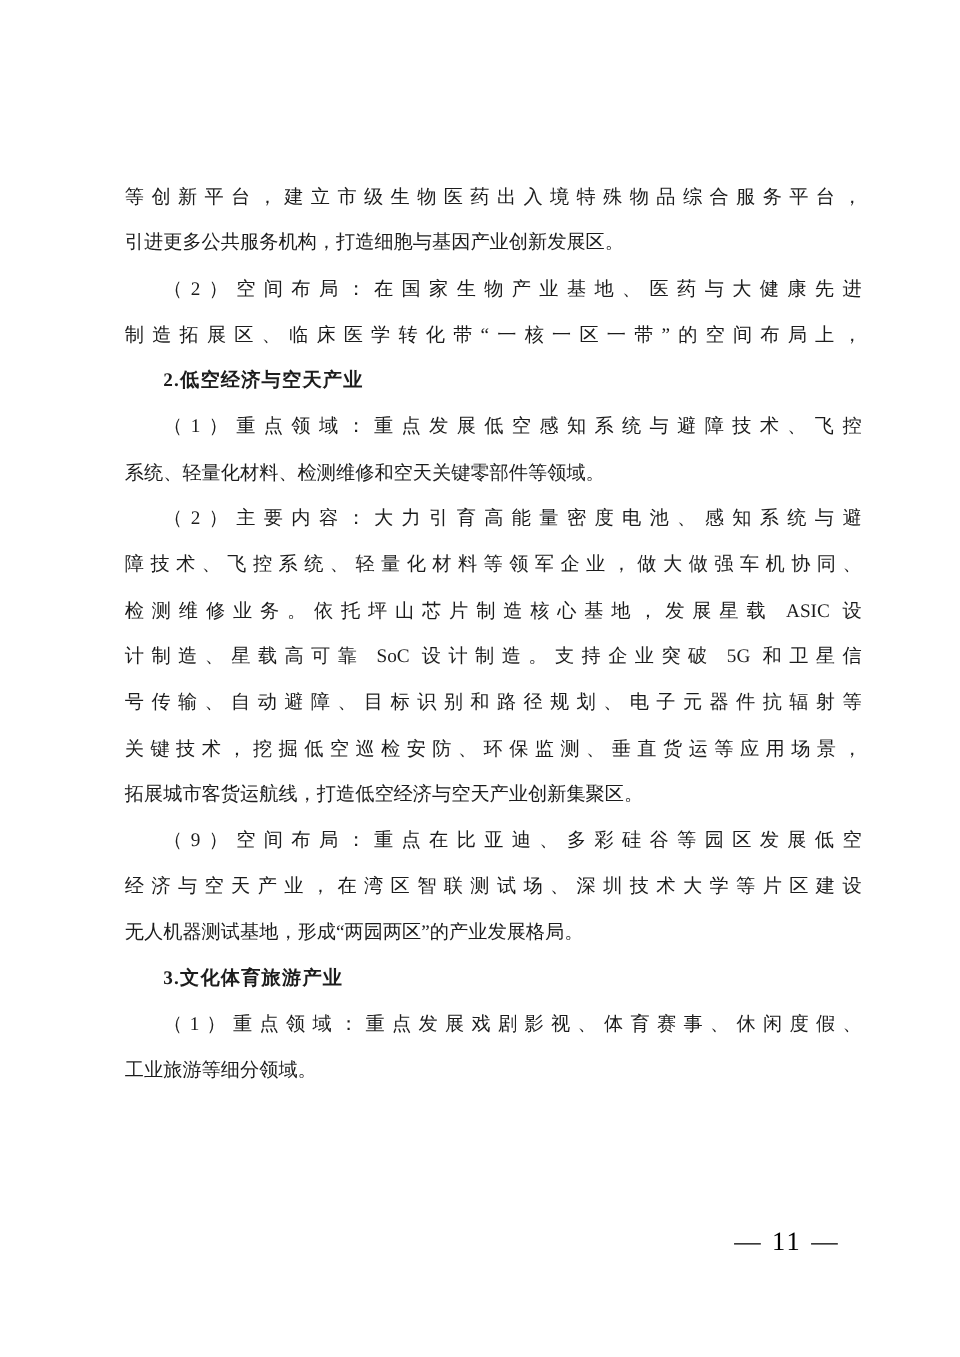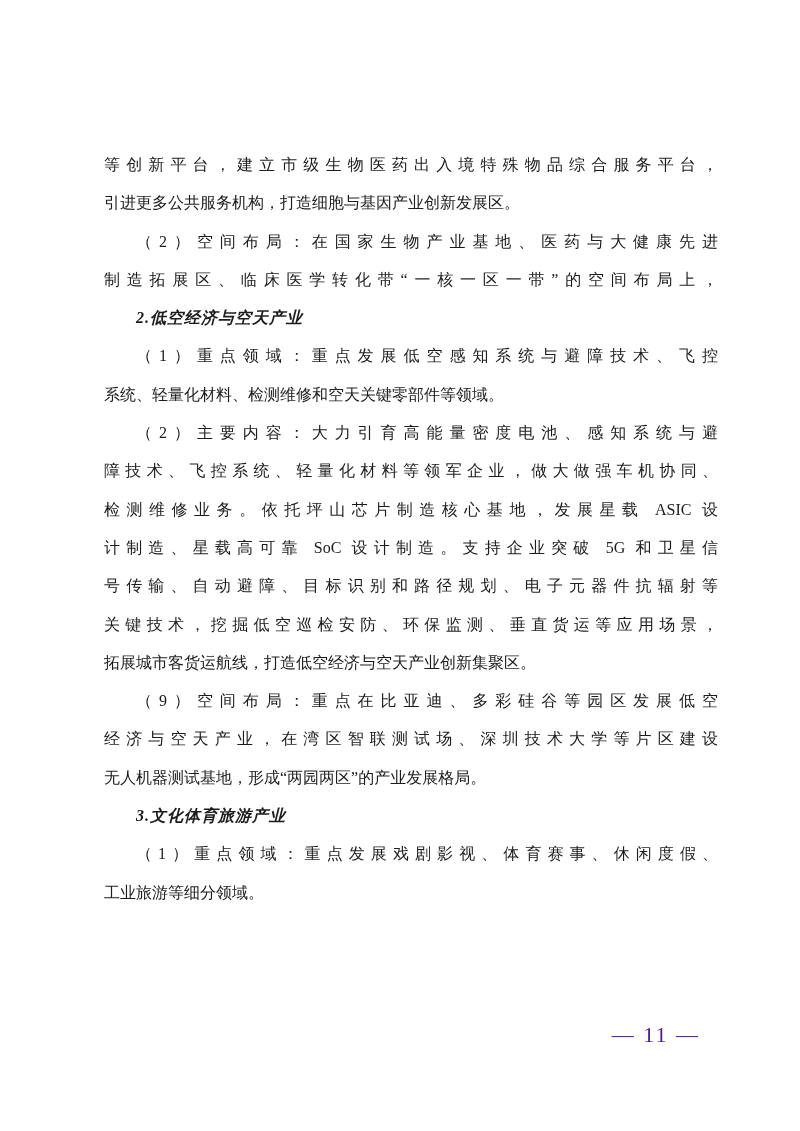--- a/index.html
+++ b/index.html
@@ -34,29 +34,28 @@
   }
   .line.ind {
     text-indent: 2em;
   }
   .line.heading {
     font-weight: bold;
     text-align: left;
     text-align-last: left;
     text-indent: 2em;
     letter-spacing: 1px;
-    font-style: italic;
   }
   .pagenum {
     position: absolute;
     top: 1022px;
     right: 100px;
     font-size: 22px;
     line-height: 26px;
-    color: #4c1d95;
+    color: #000000;
     letter-spacing: 2px;
   }
 </style>
 </head>
 <body>
 
 <div class="page">
   <div class="content">
     <div class="line">等创新平台，建立市级生物医药出入境特殊物品综合服务平台，</div>
     <div class="line end">引进更多公共服务机构，打造细胞与基因产业创新发展区。</div>

